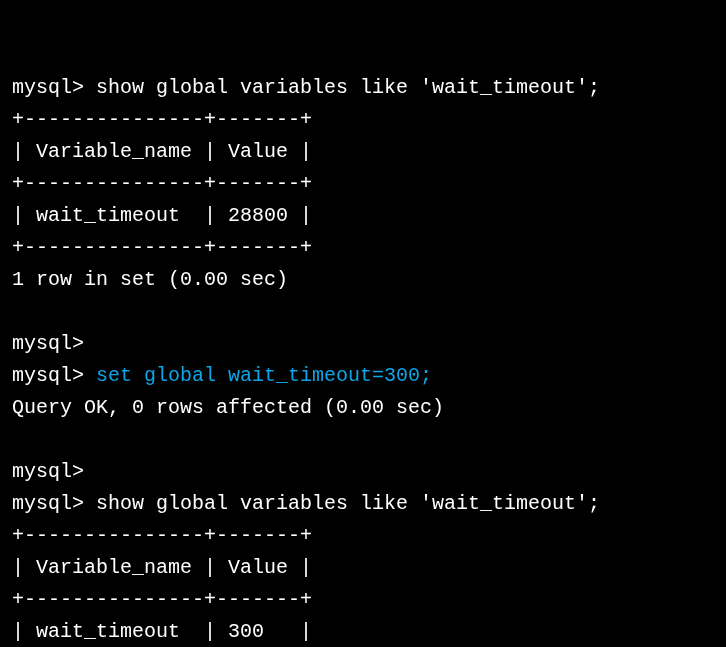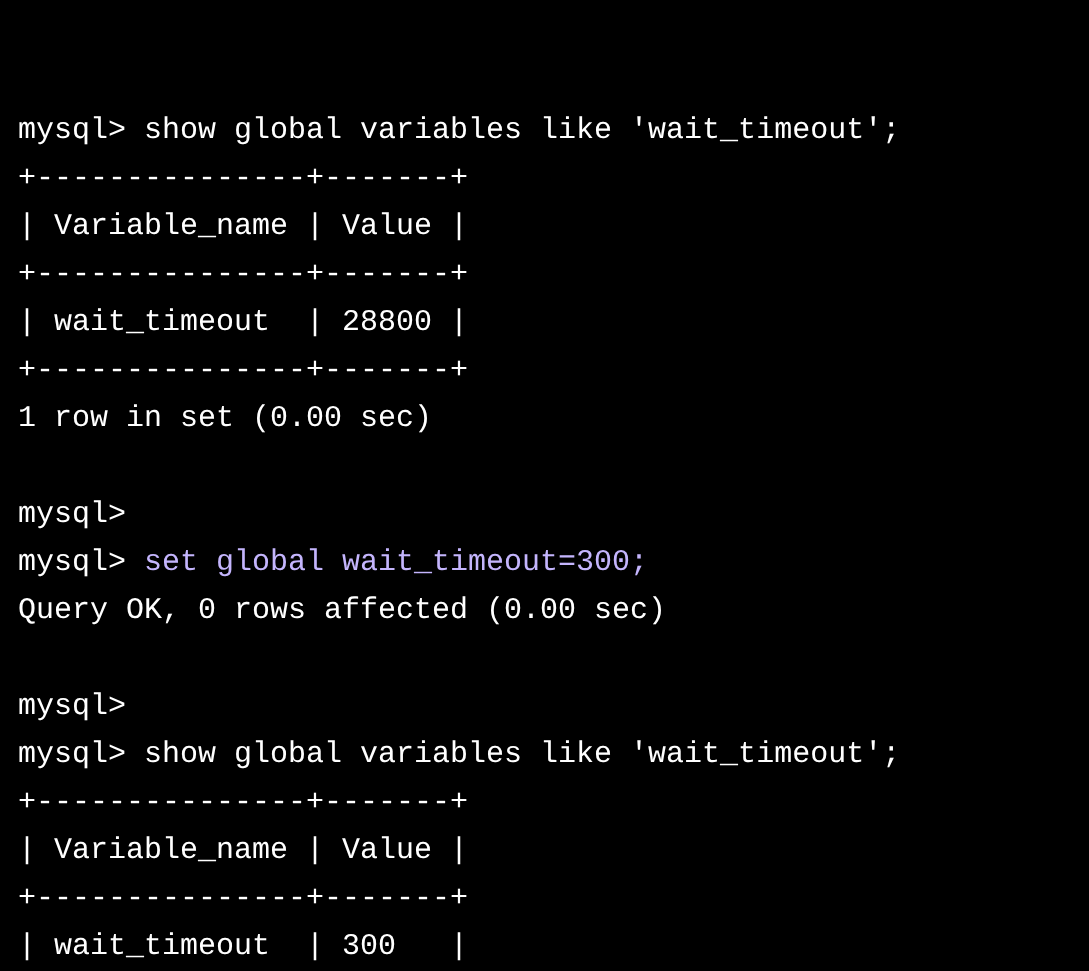--- a/index.html
+++ b/index.html
@@ -16,21 +16,21 @@
       padding: 8px 12px;
       width: 726px;
       height: 647px;
       overflow: hidden;
       white-space: pre;
     }
     .prompt {
       color: #fff;
     }
     .cmd-set {
-      color: #c4b5fd;
+      color: #0ea5e9;
     }
     .line {
       display: block;
     }
   </style>
 </head>
 <body>
 
 <span class="line"><span class="prompt">mysql&gt;</span><span> show global variables like 'wait_timeout';</span></span><span class="line">+---------------+-------+</span><span class="line">| Variable_name | Value |</span><span class="line">+---------------+-------+</span><span class="line">| wait_timeout  | 28800 |</span><span class="line">+---------------+-------+</span><span class="line">1 row in set (0.00 sec)</span><span class="line"> </span><span class="line"><span class="prompt">mysql&gt;</span></span><span class="line"><span class="prompt">mysql&gt;</span><span class="cmd-set"> set global wait_timeout=300;</span></span><span class="line">Query OK, 0 rows affected (0.00 sec)</span><span class="line"> </span><span class="line"><span class="prompt">mysql&gt;</span></span><span class="line"><span class="prompt">mysql&gt;</span><span> show global variables like 'wait_timeout';</span></span><span class="line">+---------------+-------+</span><span class="line">| Variable_name | Value |</span><span class="line">+---------------+-------+</span><span class="line">| wait_timeout  | 300   |</span>
 

